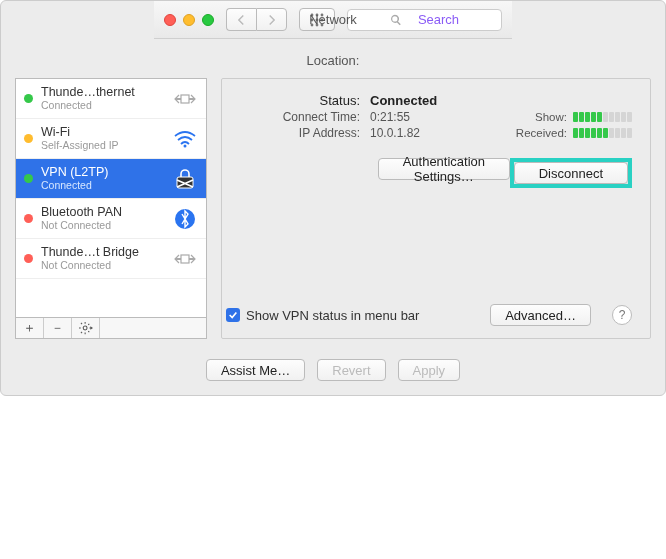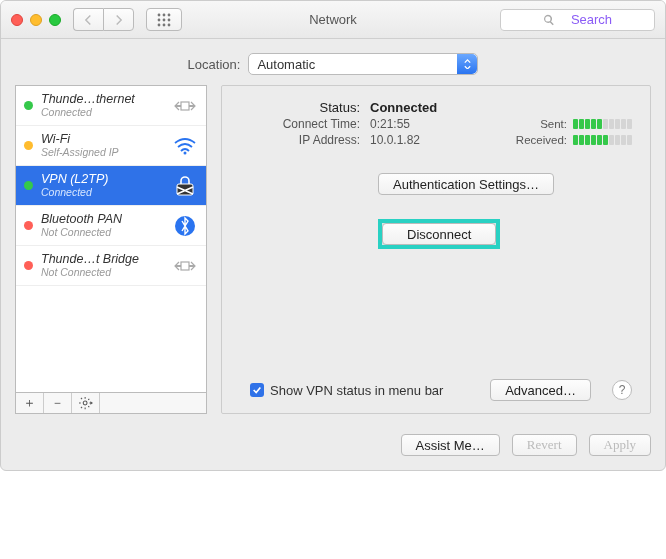--- a/index.html
+++ b/index.html
@@ -5,27 +5,28 @@
   * { box-sizing: border-box; }
   body {
     margin: 0;
     font-family: -apple-system, "Helvetica Neue", Helvetica, Arial, sans-serif;
     font-size: 13px;
     color: #333;
     background: #fff;
   }
   .window {
     width: 666px;
-    height: 471px;
+    height: 396px;
     background: #ececec;
     border: 1px solid #ccc;
     border-radius: 6px;
     overflow: hidden;
     display: flex;
     flex-direction: column;
+    align-items: center;
   }
   .titlebar {
     height: 38px;
     background: linear-gradient(#f7f7f7, #e9e9e9);
     border-bottom: 1px solid #cfcfcf;
     display: flex;
     align-items: center;
     padding: 0 10px;
     gap: 12px;
     position: relative;
@@ -119,21 +120,20 @@
     width: 192px;
     display: flex;
     flex-direction: column;
   }
   .sidebar {
     flex: 1;
     background: #fff;
     border: 1px solid #bbb;
     border-bottom: none;
     overflow: hidden;
-    font-style: italic;
   }
   .sb-item {
     display: flex;
     align-items: center;
     height: 40px;
     padding: 0 8px;
     gap: 8px;
     border-bottom: 1px solid #eee;
   }
   .sb-item.selected { background: #2f72e8; color: #fff; }
@@ -211,35 +211,35 @@
     height: 22px;
     background: linear-gradient(#fdfdfd,#f1f1f1);
     border: 1px solid #bbb;
     border-radius: 4px;
     font-size: 13px;
     font-family: inherit;
     padding: 0 14px;
     display:inline-flex; align-items:center; justify-content:center;
     color:#222;
   }
-  .btn.disabled { color:#bbb;font-family:Liberation Serif, serif; }
+  .btn.disabled { color:#bbb; }
   .action-col {
-    margin-top: 26px;
+    margin-top: 18px;
     margin-left: 138px;
-    display:flex; flex-direction:column; align-items:flex-start; gap:24px;
+    display:flex; flex-direction:row; align-items:flex-start; gap:0;
   }
   .highlight-box {
     padding: 0;
     border: 4px solid #29d1c3;
     background: rgba(41,209,195,0.12);
     text-decoration: underline;
   }
   .bottom-row {
     position:absolute;
-    left: 28px; right: 18px; bottom: 12px;
+    left: 4px; right: 18px; bottom: 12px;
     display:flex; align-items:center;
   }
   .check-row { display:flex; align-items:center; gap:6px; font-size:13px; color:#333;}
   .chk {
     width:14px; height:14px; border-radius:3px;
     background:#2f72e8; display:flex; align-items:center; justify-content:center;
   }
   .chk svg { width:10px; stroke:#fff; fill:none; stroke-width:2;}
   .help-round {
     width:20px; height:20px; border-radius:50%;
@@ -292,28 +292,20 @@
     <div class="search-pill">
       <svg viewBox="0 0 16 16">
           <path d="M6.5 1a5.5 5.5 0 014.23 9.02l3.63 3.63-1.41 1.41-3.63-3.63A5.5 5.5 0 116.5 1zm0 2a3.5 3.5 0 100 7 3.5 3.5 0 000-7z"></path>
         </svg>
       <span>Search</span>
     </div>
   </div>
 
   <div class="loc-row">
     <span class="lbl">Location:</span>
-    <div class="select" style="width:230px">
-      <span>Automatic</span>
-      <div class="chevend">
-        <svg viewBox="0 0 10 12">
-            <path d="M2 4 L5 1 L8 4 M2 8 L5 11 L8 8" stroke="#fff" stroke-width="1.4" fill="none"></path>
-          </svg>
-      </div>
-    </div>
   </div>
 
   <div class="content">
 
     <div class="sidebar-wrap">
       <div class="sidebar">
 
         <div class="sb-item">
           <span class="statusdot sd-green"></span>
           <div class="sb-text">
@@ -402,21 +394,21 @@
 
     <div class="main">
       <div class="status-grid">
         <span class="lbl bold" style="font-weight:400">Status:</span>
         <span class="bold">Connected</span>
         <span></span>
 
         <span class="lbl">Connect Time:</span>
         <span>0:21:55</span>
         <span style="display:flex;align-items:center;justify-content:flex-end;gap:6px;">
-          <span class="meter-lbl">Sent:</span>
+          <span class="meter-lbl">Show:</span>
           <span class="meter">
             <span class="seg on"></span>
               <span class="seg on"></span>
               <span class="seg on"></span>
               <span class="seg on"></span>
               <span class="seg on"></span>
               <span class="seg"></span>
               <span class="seg"></span>
               <span class="seg"></span>
               <span class="seg"></span>

